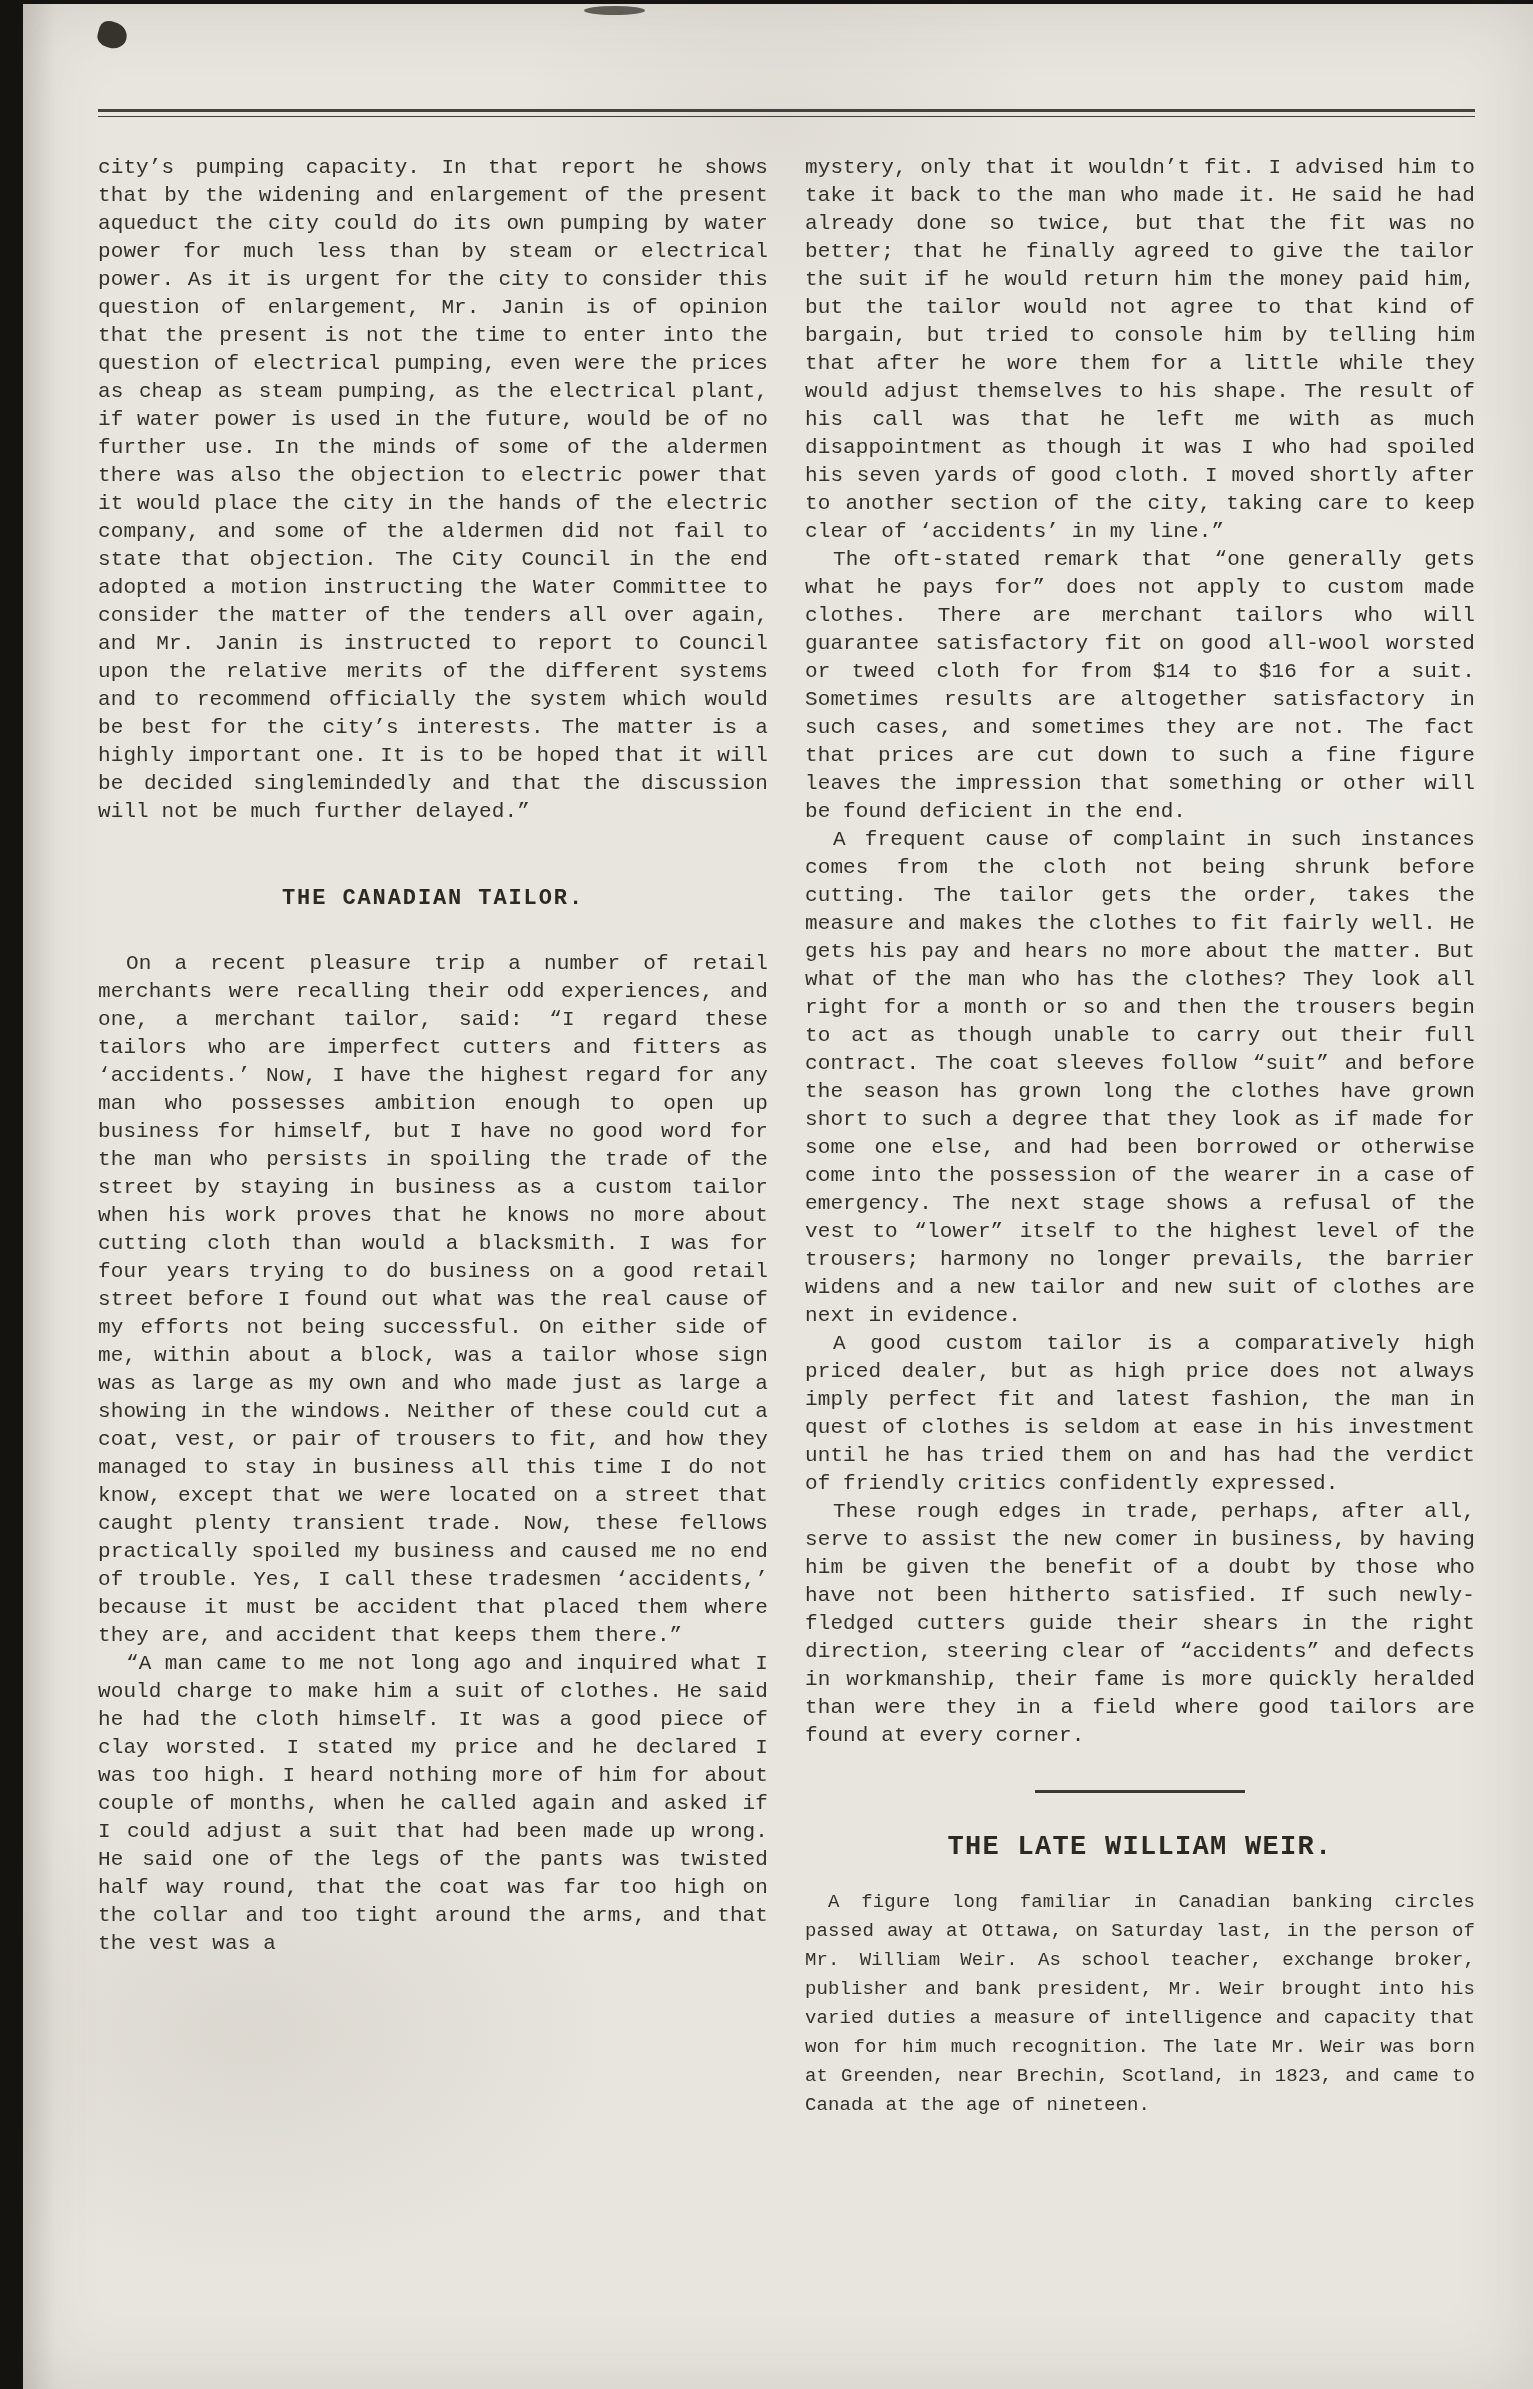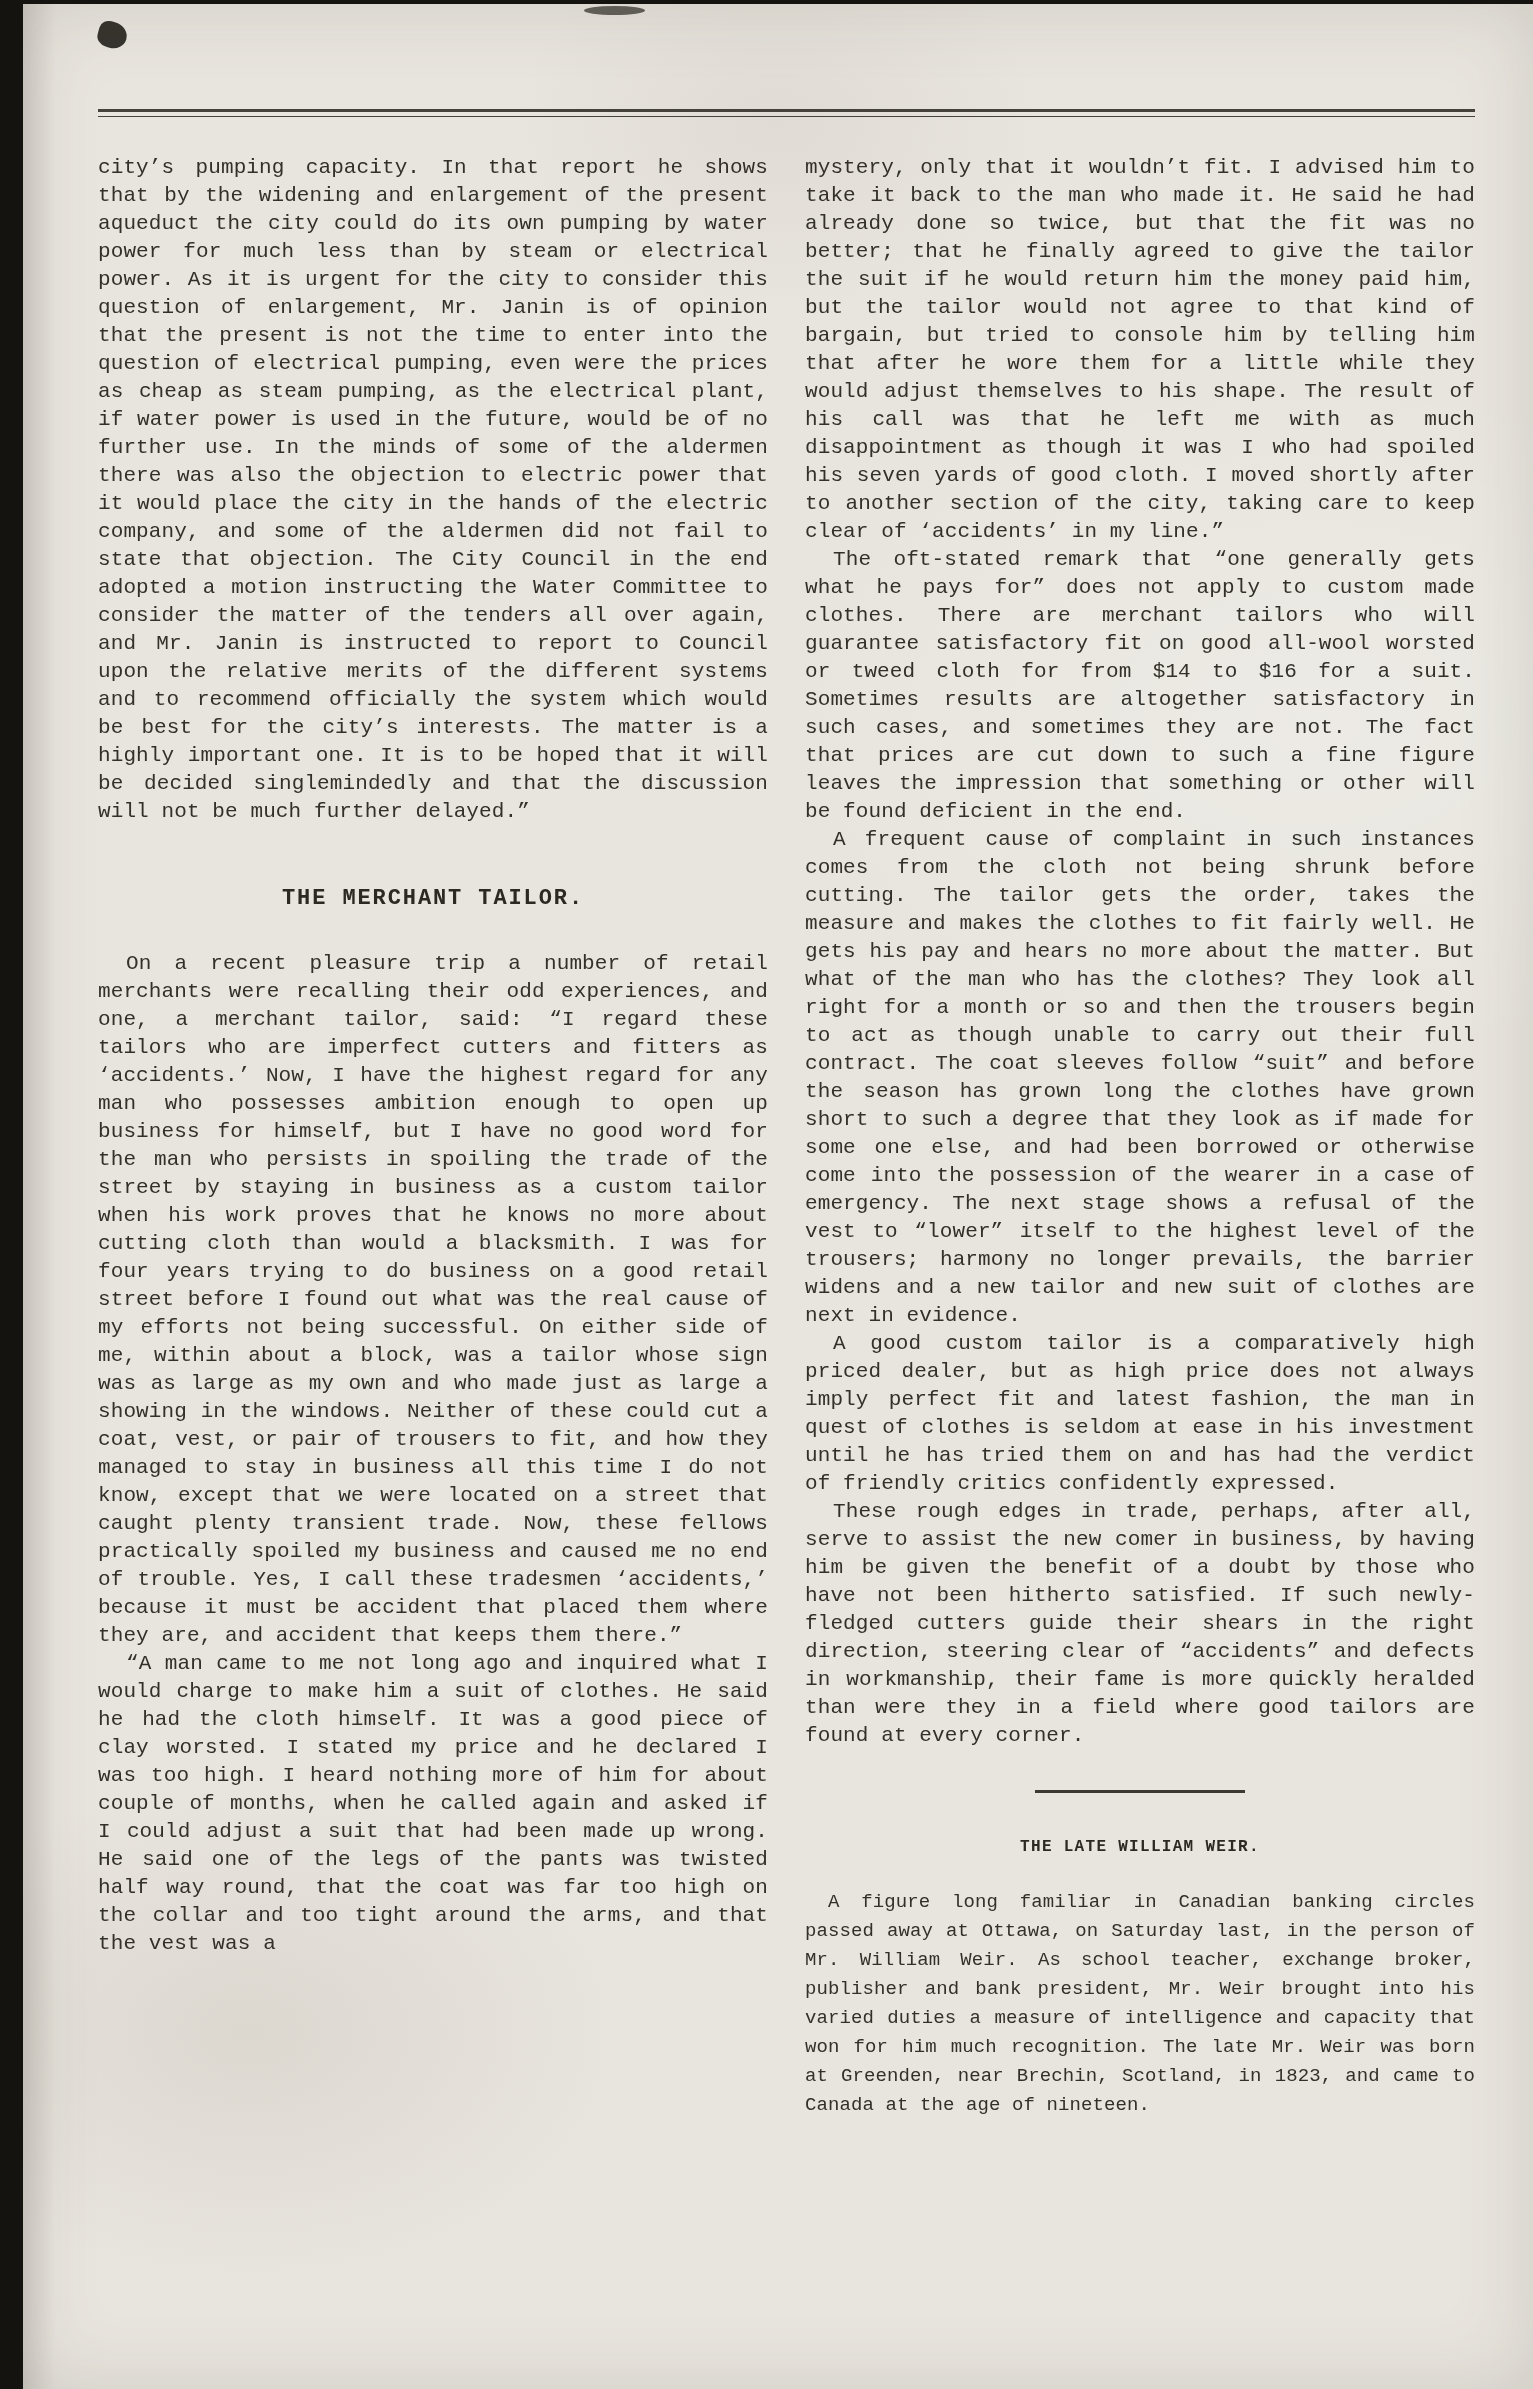--- a/index.html
+++ b/index.html
@@ -60,21 +60,21 @@
     letter-spacing: 0.1px;
     color: #33302a;
   }
   .column p { margin: 0; text-indent: 28px; }
   .column p.no-indent { text-indent: 0; }
 
   .article-title {
     margin: 59px 0 37px; text-align: center; text-indent: 0;
     font-size: 22px; font-weight: 700; letter-spacing: 1.9px; color: #2b2922;
   }
-  .article-title.small { margin: 40px 0 27px; font-size: 16px; letter-spacing: 1.3px; }
+  .article-title.small { margin: 40px 0 27px; font-size: 27px; letter-spacing: 1.3px; }
 
   .short-rule {
     width: 210px; height: 3.2px; background: #3c3933;
     margin: 40px auto 0 auto;
   }
   .weir p { font-size: 19px; line-height: 29px; text-indent: 23px; }
 </style>
 </head>
 <body>
 
@@ -83,21 +83,21 @@
   <div class="blob blob-top"></div>
 
   <div class="content">
 
     <div class="double-rule"></div>
 
     <div class="columns">
 
       <div class="column">
         <p class="no-indent">city’s pumping capacity. In that report he shows that by the widening and enlargement of the present aqueduct the city could do its own pumping by water power for much less than by steam or electrical power. As it is urgent for the city to consider this question of enlargement, Mr. Janin is of opinion that the present is not the time to enter into the question of electrical pumping, even were the prices as cheap as steam pumping, as the electrical plant, if water power is used in the future, would be of no further use. In the minds of some of the aldermen there was also the objection to electric power that it would place the city in the hands of the electric company, and some of the aldermen did not fail to state that objection. The City Council in the end adopted a motion instructing the Water Committee to consider the matter of the tenders all over again, and Mr. Janin is instructed to report to Council upon the relative merits of the different systems and to recommend officially the system which would be best for the city’s interests. The matter is a highly important one. It is to be hoped that it will be decided singlemindedly and that the discussion will not be much further delayed.”</p>
-        <h2 class="article-title">THE MERCHANT TAILOR.</h2>
+        <h2 class="article-title">THE CANADIAN TAILOR.</h2>
         <p>On a recent pleasure trip a number of retail merchants were recalling their odd experiences, and one, a merchant tailor, said: “I regard these tailors who are imperfect cutters and fitters as ‘accidents.’ Now, I have the highest regard for any man who possesses ambition enough to open up business for himself, but I have no good word for the man who persists in spoiling the trade of the street by staying in business as a custom tailor when his work proves that he knows no more about cutting cloth than would a blacksmith. I was for four years trying to do business on a good retail street before I found out what was the real cause of my efforts not being successful. On either side of me, within about a block, was a tailor whose sign was as large as my own and who made just as large a showing in the windows. Neither of these could cut a coat, vest, or pair of trousers to fit, and how they managed to stay in business all this time I do not know, except that we were located on a street that caught plenty transient trade. Now, these fellows practically spoiled my business and caused me no end of trouble. Yes, I call these tradesmen ‘accidents,’ because it must be accident that placed them where they are, and accident that keeps them there.”</p>
         <p>“A man came to me not long ago and inquired what I would charge to make him a suit of clothes. He said he had the cloth himself. It was a good piece of clay worsted. I stated my price and he declared I was too high. I heard nothing more of him for about couple of months, when he called again and asked if I could adjust a suit that had been made up wrong. He said one of the legs of the pants was twisted half way round, that the coat was far too high on the collar and too tight around the arms, and that the vest was a</p>
       </div>
 
       <div class="column">
         <p class="no-indent">mystery, only that it wouldn’t fit. I advised him to take it back to the man who made it. He said he had already done so twice, but that the fit was no better; that he finally agreed to give the tailor the suit if he would return him the money paid him, but the tailor would not agree to that kind of bargain, but tried to console him by telling him that after he wore them for a little while they would adjust themselves to his shape. The result of his call was that he left me with as much disappointment as though it was I who had spoiled his seven yards of good cloth. I moved shortly after to another section of the city, taking care to keep clear of ‘accidents’ in my line.”</p>
         <p>The oft-stated remark that “one generally gets what he pays for” does not apply to custom made clothes. There are merchant tailors who will guarantee satisfactory fit on good all-wool worsted or tweed cloth for from $14 to $16 for a suit. Sometimes results are altogether satisfactory in such cases, and sometimes they are not. The fact that prices are cut down to such a fine figure leaves the impression that something or other will be found deficient in the end.</p>
         <p>A frequent cause of complaint in such instances comes from the cloth not being shrunk before cutting. The tailor gets the order, takes the measure and makes the clothes to fit fairly well. He gets his pay and hears no more about the matter. But what of the man who has the clothes? They look all right for a month or so and then the trousers begin to act as though unable to carry out their full contract. The coat sleeves follow “suit” and before the season has grown long the clothes have grown short to such a degree that they look as if made for some one else, and had been borrowed or otherwise come into the possession of the wearer in a case of emergency. The next stage shows a refusal of the vest to “lower” itself to the highest level of the trousers; harmony no longer prevails, the barrier widens and a new tailor and new suit of clothes are next in evidence.</p>
         <p>A good custom tailor is a comparatively high priced dealer, but as high price does not always imply perfect fit and latest fashion, the man in quest of clothes is seldom at ease in his investment until he has tried them on and has had the verdict of friendly critics confidently expressed.</p>
         <p>These rough edges in trade, perhaps, after all, serve to assist the new comer in business, by having him be given the benefit of a doubt by those who have not been hitherto satisfied. If such newly-fledged cutters guide their shears in the right direction, steering clear of “accidents” and defects in workmanship, their fame is more quickly heralded than were they in a field where good tailors are found at every corner.</p>

